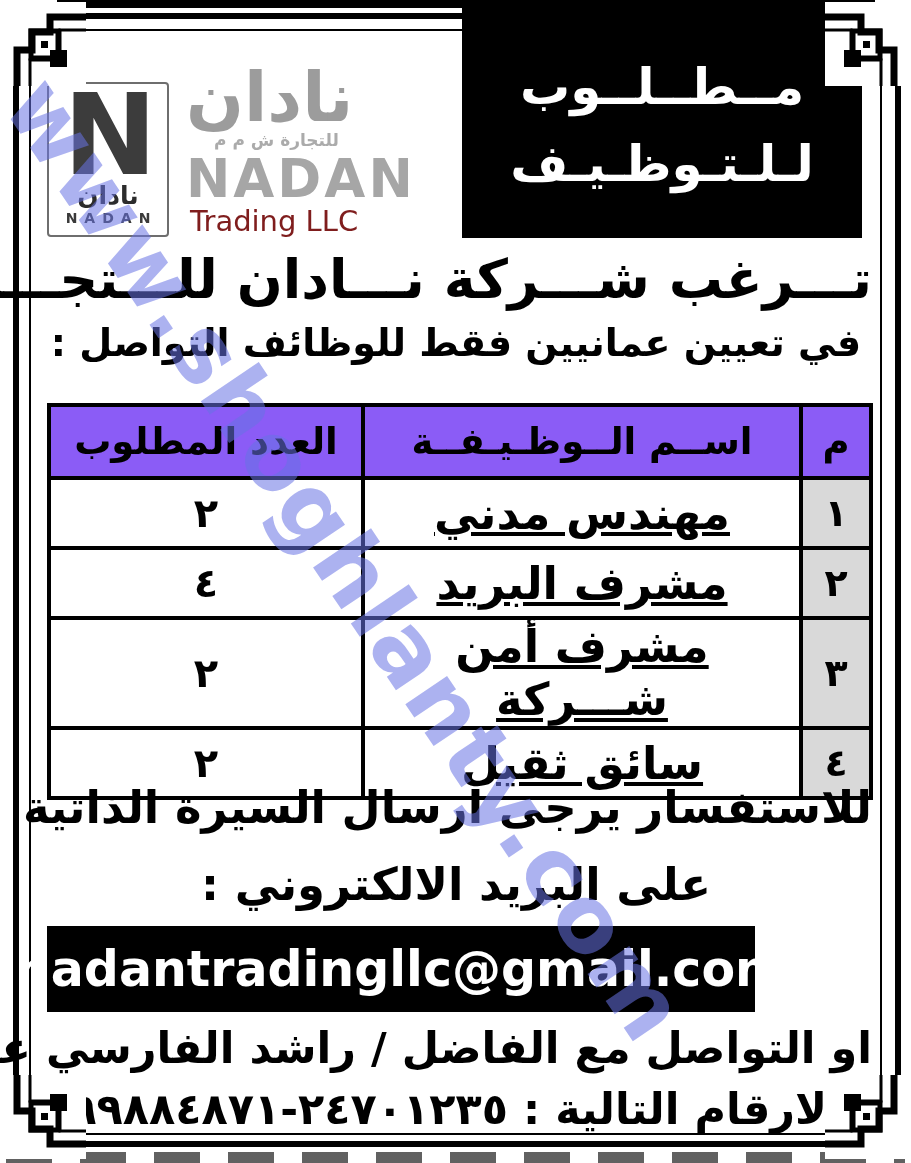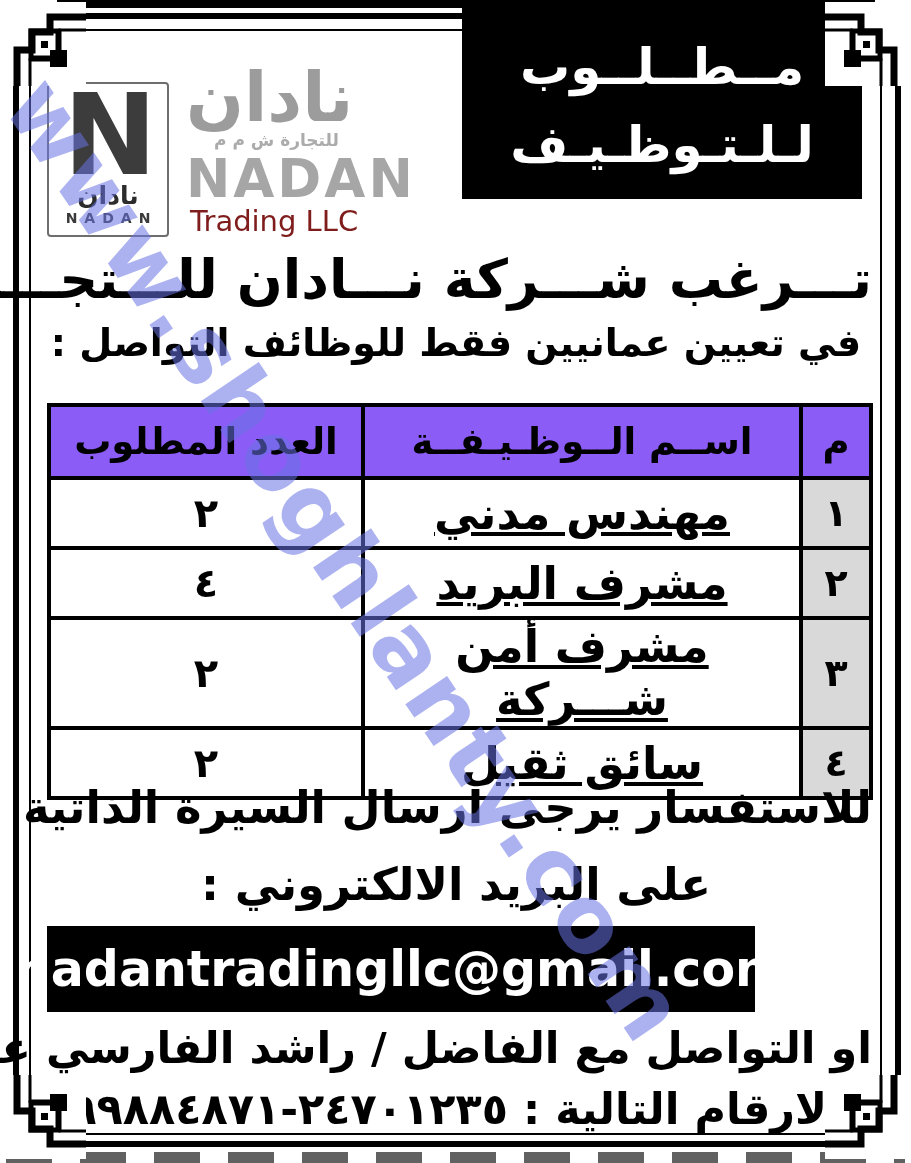--- a/index.html
+++ b/index.html
@@ -32,21 +32,21 @@
   .logo-latin  { font-size:14px; font-weight:bold; color:#3a3a3a; letter-spacing:7px;
                  margin-top:2px; margin-right:-7px; }
 
   .brand { position:absolute; left:186px; top:64px; width:285px; height:175px; z-index:3; }
   .brand-ar   { position:absolute; left:0;  top:0;    font-size:68px; font-weight:bold; color:#9c9c9c; line-height:1; }
   .brand-sub  { position:absolute; left:4px; top:66px; font-size:17px; font-weight:bold; color:#ababab;margin-left:24px; }
   .brand-lat  { position:absolute; left:0;  top:88px;  font-size:53px; font-weight:bold; color:#a6a6a6;
                 letter-spacing:3px; line-height:1; }
   .brand-lat2 { position:absolute; left:4px; top:140px; font-size:29px; color:#7f1d1d; }
 
-  .title-box { position:absolute; left:462px; top:0; width:400px; height:199px; background:#000; z-index:3;
+  .title-box { position:absolute; left:462px; top:0; width:400px; height:238px; background:#000; z-index:3;
                display:flex; flex-direction:column; justify-content:center; align-items:center;
                padding-top:14px; direction:rtl; }
   .title-box div { color:#fff; font-weight:bold; font-size:50px; line-height:1.55; white-space:nowrap; }
 
   
   .intro { position:absolute; left:40px; top:246px; width:832px; text-align:center; direction:rtl; z-index:3; color:#000; }
   .intro-1 { font-size:54px; font-weight:bold; line-height:1.25; white-space:nowrap; }
   .intro-2 { font-size:38px; font-weight:bold; line-height:1.25; margin-top:6px; white-space:nowrap; }
 
   

